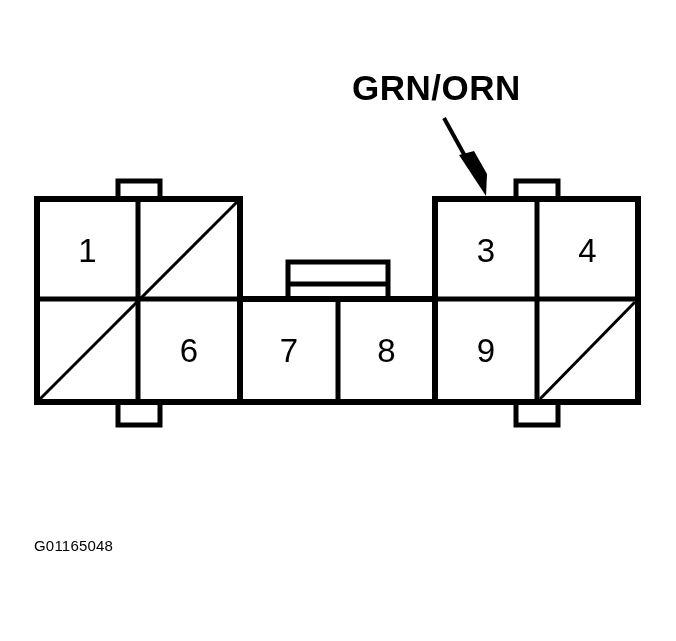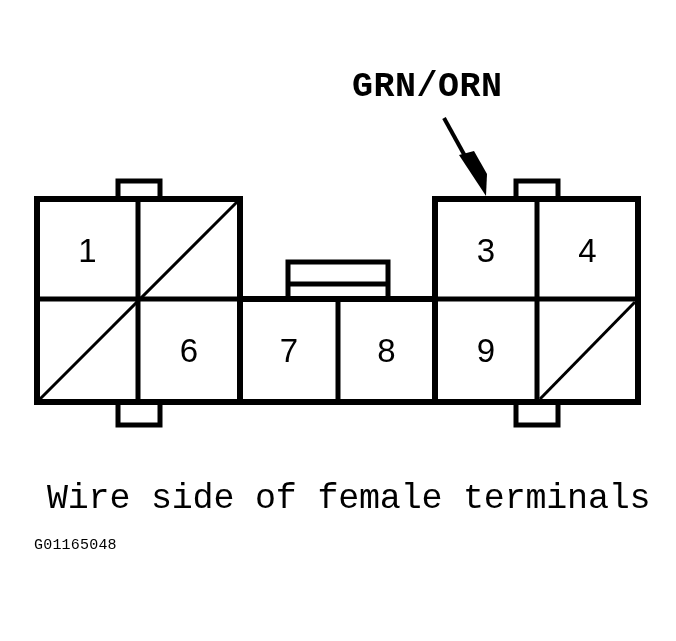--- a/index.html
+++ b/index.html
@@ -32,21 +32,20 @@
     width: 676px;
     height: 641px;
     display: block;
   }
 
   
   .txt {
     position: absolute;
     white-space: pre;
     line-height: 1;
-    font-family: Liberation Mono, monospace;
   }
 
   #wire-color-label {
     left: 352px;
     top: 70px;
     font-size: 35px;
     font-weight: bold;
     letter-spacing: 0.5px;
   }
 
@@ -119,17 +118,16 @@
   <div class="cavity-number" style="left:338px; top:334px; width:97px;">8</div>
 
   <div class="cavity-number" style="left:435px; top:234px; width:102px;">3</div>
 
   <div class="cavity-number" style="left:537px; top:234px; width:101px;">4</div>
 
   <div class="cavity-number" style="left:435px; top:334px; width:102px;">9</div>
 
   <div class="txt" id="wire-color-label">GRN/ORN</div>
 
-  <div class="txt" id="caption-text">Wire side of female terminals</div>
 
   <div class="txt" id="figure-id">G01165048</div>
 
 </div>
 
 </body></html>

